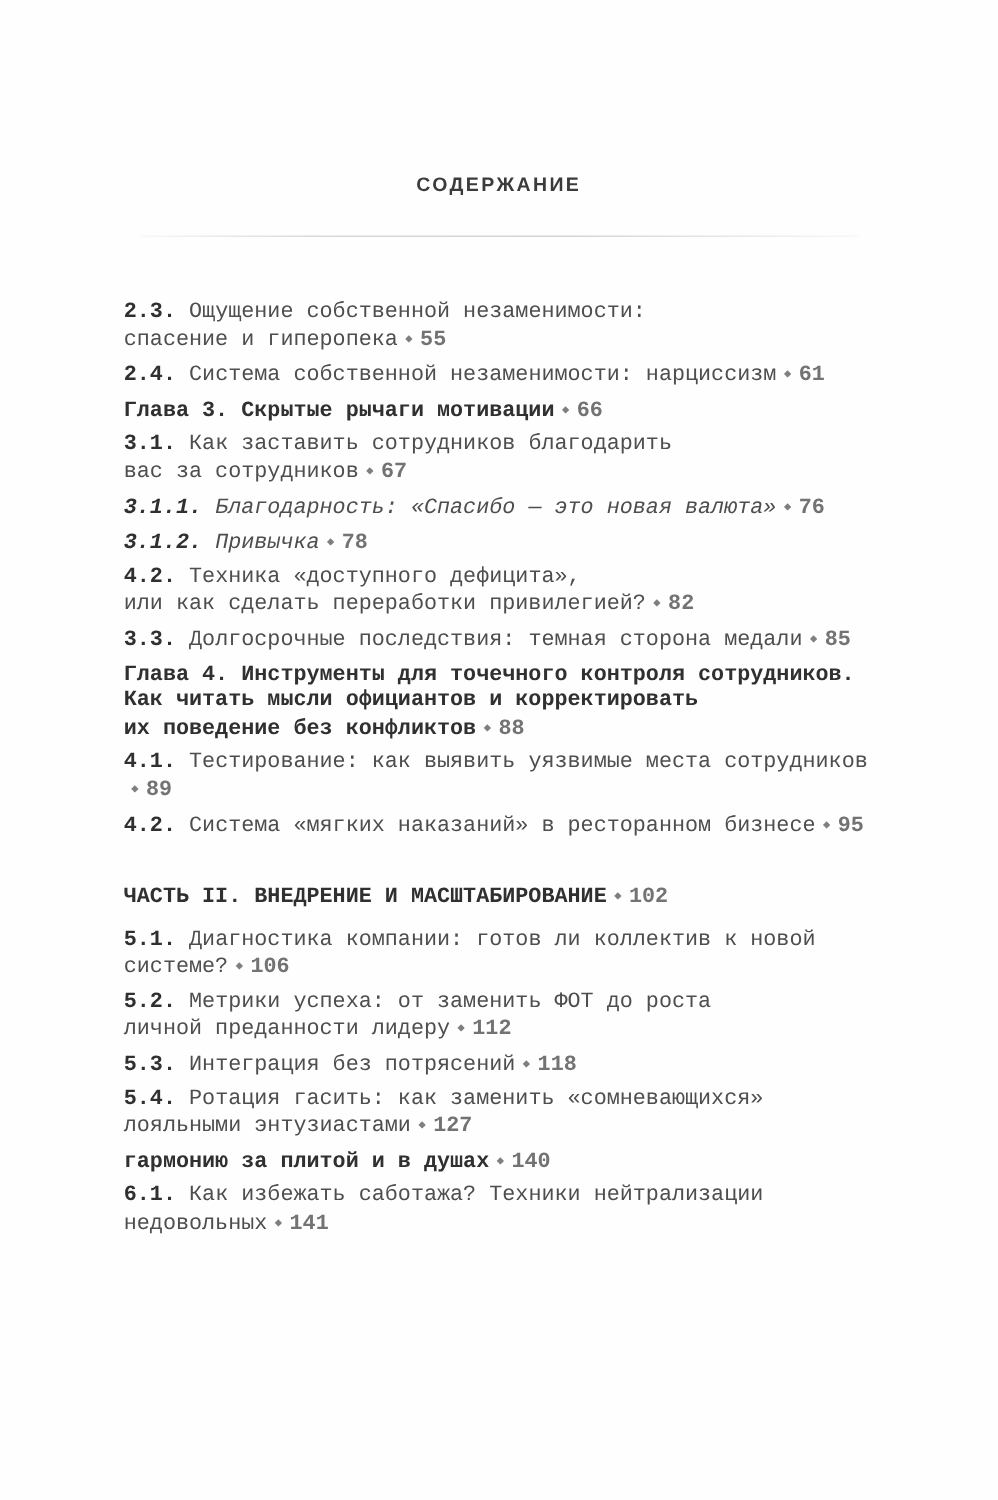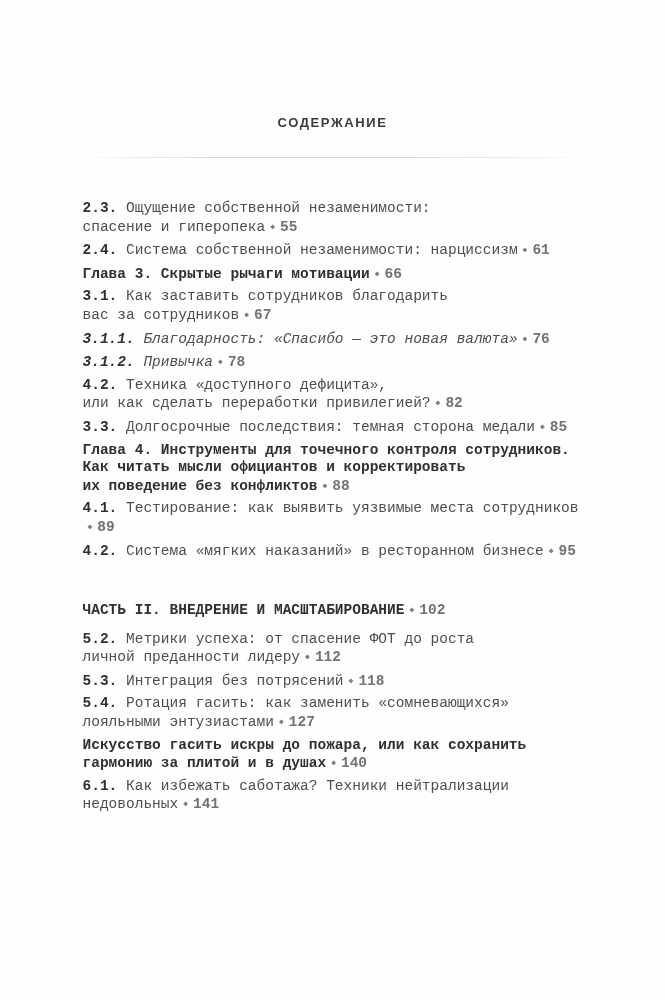--- a/index.html
+++ b/index.html
@@ -44,21 +44,21 @@
     font-size: 14.5px;
     line-height: 17.6px;
     color: #4e4e4e;
   }
   .tline { display: block; }
   .prefix {
     font-weight: 700;
     color: #303030;
   }
   .entry.chapter { font-weight: 700; color: #303030; }
-  .entry.part    { font-weight: 700; color: #303030; margin-top: 41px; margin-bottom: 11px; }
+  .entry.part    { font-weight: 700; color: #303030; margin-top: 29px; margin-bottom: 11px; }
   .entry.subitem .prefix { font-style: italic; }
   .entry.subitem .txt    { font-style: italic; margin-top: 24px; }
   .sep {
     display: inline-block;
     font-size: 8px;
     color: #7f7f7f;
     vertical-align: 2px;
     margin: 0 5px;
     font-style: normal;
     font-weight: 400;
@@ -111,31 +111,33 @@
       <p class="entry item">
         <span class="tline"><span class="prefix">4.1.</span> <span class="txt">Тестирование: как выявить уязвимые места сотрудников</span><span class="sep">◆</span><span class="pagenum">89</span></span>
       </p>
       <p class="entry item">
         <span class="tline"><span class="prefix">4.2.</span> <span class="txt">Система «мягких наказаний» в ресторанном бизнесе</span><span class="sep">◆</span><span class="pagenum">95</span></span>
       </p>
       <p class="entry part">
         <span class="tline"><span class="txt">ЧАСТЬ II. ВНЕДРЕНИЕ И МАСШТАБИРОВАНИЕ</span><span class="sep">◆</span><span class="pagenum">102</span></span>
       </p>
       <p class="entry item">
-        <span class="tline"><span class="prefix">5.2.</span> <span class="txt">Метрики успеха: от спасение ФОТ до роста</span></span>
+        <span class="tline"><span class="prefix">5.1.</span> <span class="txt">Диагностика компании: готов ли коллектив к новой системе?</span><span class="sep">◆</span><span class="pagenum">106</span></span>
+      </p>
+      <p class="entry item">
+        <span class="tline"><span class="prefix">5.2.</span> <span class="txt">Метрики успеха: от заменить ФОТ до роста</span></span>
         <span class="tline"><span class="txt">личной преданности лидеру</span><span class="sep">◆</span><span class="pagenum">112</span></span>
       </p>
       <p class="entry item">
         <span class="tline"><span class="prefix">5.3.</span> <span class="txt">Интеграция без потрясений</span><span class="sep">◆</span><span class="pagenum">118</span></span>
       </p>
       <p class="entry item">
         <span class="tline"><span class="prefix">5.4.</span> <span class="txt">Ротация гасить: как заменить «сомневающихся»</span></span>
         <span class="tline"><span class="txt">лояльными энтузиастами</span><span class="sep">◆</span><span class="pagenum">127</span></span>
       </p>
       <p class="entry chapter">
-        <span class="tline"><span class="txt">Искусство гасить искры до пожара, или как сохранить</span></span>
         <span class="tline"><span class="txt">гармонию за плитой и в душах</span><span class="sep">◆</span><span class="pagenum">140</span></span>
       </p>
       <p class="entry item">
         <span class="tline"><span class="prefix">6.1.</span> <span class="txt">Как избежать саботажа? Техники нейтрализации недовольных</span><span class="sep">◆</span><span class="pagenum">141</span></span>
       </p>
     </div>
 </div>
 
 </body></html>

